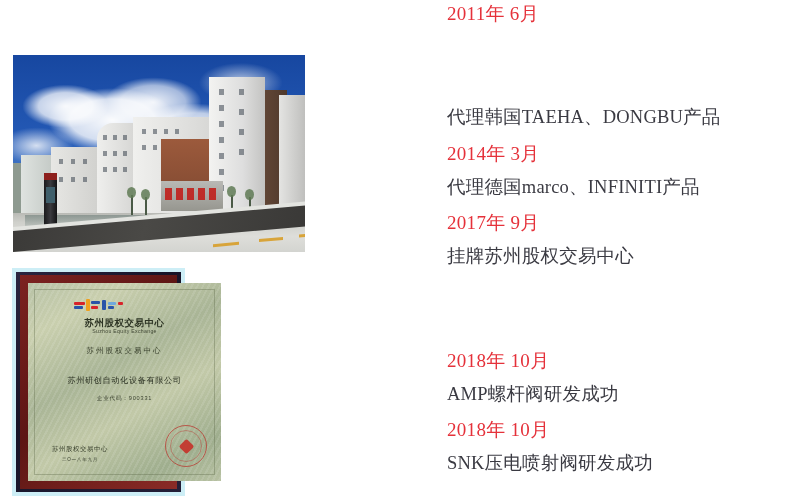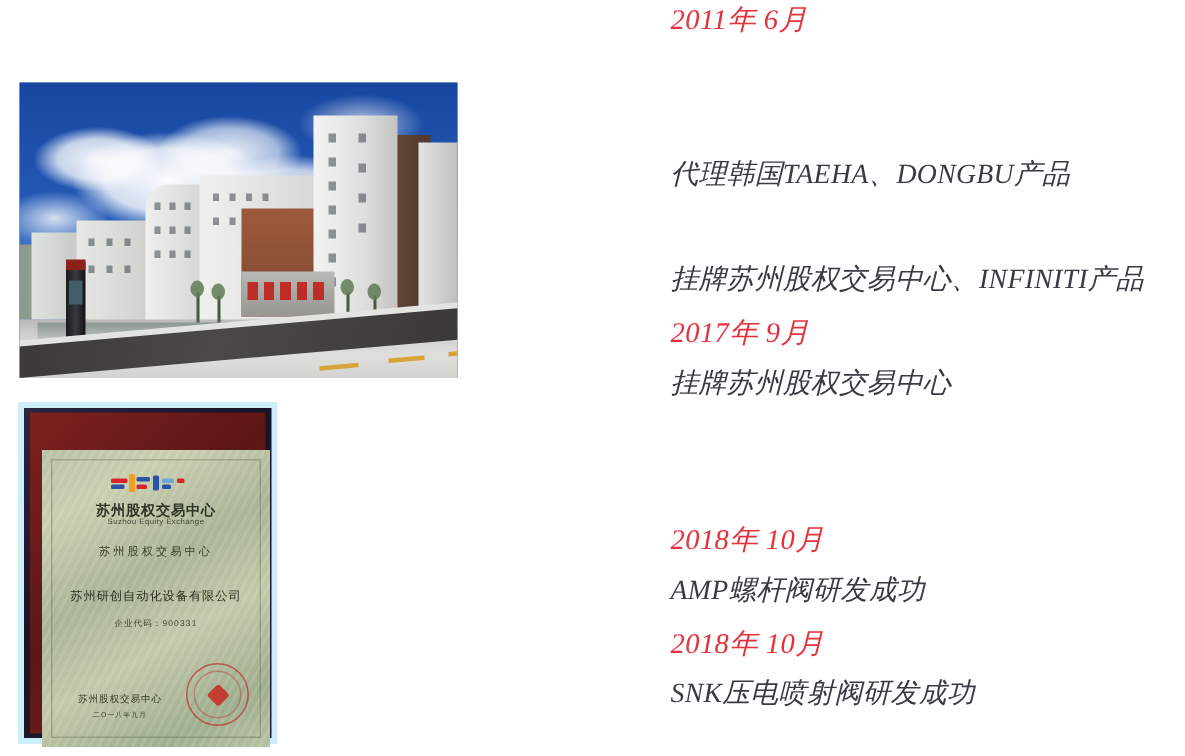--- a/index.html
+++ b/index.html
@@ -70,23 +70,23 @@
   
   .tree{position:absolute;width:2px;background:#4a5a46;}
   .tree-top{position:absolute;width:9px;height:11px;border-radius:50%;background:#5f7a55;opacity:.85;}
 
   
   .plaque-wrap{position:absolute;left:12px;top:268px;width:173px;height:228px;background:#cdeef6;padding:0;}
   .plaque-outer{position:absolute;left:4px;top:4px;width:165px;height:220px;
     background:linear-gradient(135deg,#2b2540,#171428 40%,#241f38);}
   .plaque-wood{position:absolute;left:8px;top:7px;width:157px;height:214px;
     background:linear-gradient(135deg,#7c2220,#5d1614 45%,#8a2b26);}
-  .plaque-plate{position:absolute;left:16px;top:32px;width:152px;height:198px;
+  .plaque-plate{position:absolute;left:16px;top:15px;width:169px;height:198px;
     background:linear-gradient(150deg,#b8c2a6 0%,#c9cfae 18%,#a9b596 42%,#c2c9a8 62%,#9fae8e 85%,#b7c1a2 100%);
-    overflow:hidden;}
+    overflow:hidden;padding-left:24px;}
   .plate-sheen{position:absolute;left:0;top:0;width:100%;height:100%;
     background:repeating-linear-gradient(118deg,rgba(255,255,255,.10) 0 2px,rgba(255,255,255,0) 2px 5px);}
   .plate-inner-line{position:absolute;left:6px;top:6px;right:6px;bottom:6px;border:1px solid rgba(90,100,70,.35);}
   .logo-mark{position:absolute;left:44px;top:14px;width:54px;height:16px;}
   .lm{position:absolute;border-radius:1px;}
   .plate-txt{position:absolute;left:0;width:100%;text-align:center;
     font-family:"Liberation Sans","DejaVu Sans",sans-serif;color:#2d3424;}
   .pt-cn{top:34px;font-size:9.5px;font-weight:bold;letter-spacing:.5px;}
   .pt-en{top:45px;font-size:5.2px;letter-spacing:.3px;color:#3d4432;}
   .pt-award{top:63px;font-size:7.5px;letter-spacing:2px;color:#373e2b;}
@@ -98,21 +98,20 @@
     border:1.6px solid rgba(186,48,42,.72);}
   .seal-in{position:absolute;left:50%;top:50%;width:11px;height:11px;margin:-5.5px 0 0 -5.5px;
     background:rgba(198,45,38,.88);border-radius:2px;transform:rotate(45deg);}
   .seal-ring{position:absolute;left:4px;top:4px;right:4px;bottom:4px;border-radius:50%;border:1px solid rgba(186,48,42,.40);}
 
   
   .timeline{position:absolute;left:447px;top:0;width:343px;height:504px;}
   .tl-line{
     position:absolute;left:0;white-space:nowrap;
     line-height:1;
-    font-style:italic;
   }
   .tl-date{color:#e5313a;font-size:19px;letter-spacing:.3px;}
   .tl-desc{color:#3a3a42;font-size:18.5px;letter-spacing:.2px;}
   .tl-indent{padding-left:11px;}
 </style>
 </head>
 <body>
 
 <div id="page">
 
@@ -226,21 +225,22 @@
       </div>
     </div>
   </div>
 
   <div class="timeline">
 
     <div class="tl-line tl-date" style="top:4px;">2011年  6月</div>
 
     <div class="tl-line tl-desc" style="top:108px;">代理韩国TAEHA、DONGBU产品</div>
 
-    <div class="tl-line tl-desc" style="top:178px;">挂牌苏州股权交易中心、INFINITI产品</div>
+    <div class="tl-line tl-date" style="top:144px;">2014年  3月</div>
+    <div class="tl-line tl-desc" style="top:178px;">代理德国marco、INFINITI产品</div>
 
     <div class="tl-line tl-date" style="top:213px;">2017年  9月</div>
     <div class="tl-line tl-desc" style="top:247px;">挂牌苏州股权交易中心</div>
 
 
     <div class="tl-line tl-date" style="top:351px;">2018年  10月</div>
     <div class="tl-line tl-desc" style="top:385px;">AMP螺杆阀研发成功</div>
 
     <div class="tl-line tl-date" style="top:420px;">2018年  10月</div>
     <div class="tl-line tl-desc" style="top:454px;">SNK压电喷射阀研发成功</div>

